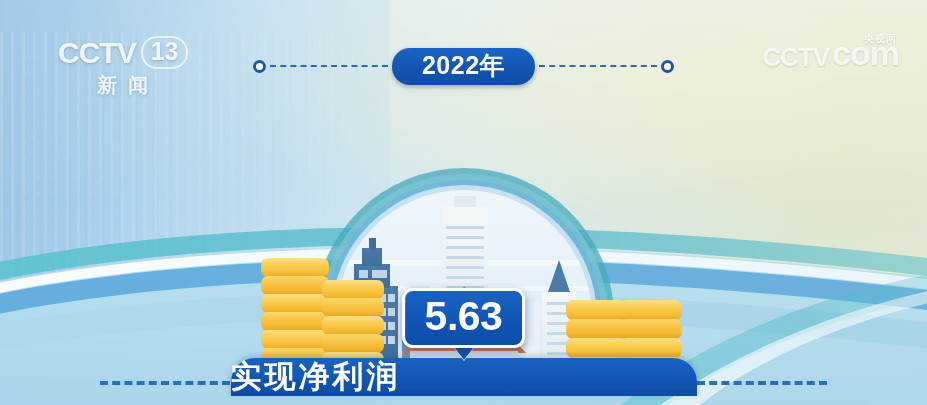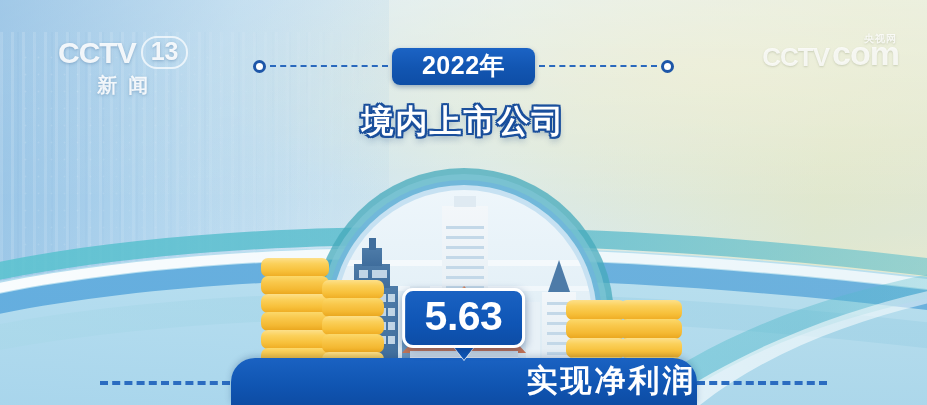--- a/index.html
+++ b/index.html
@@ -70,21 +70,21 @@
   .conn-dot{
     width:13px;height:13px;border-radius:50%;
     background:#ffffff;border:3.5px solid #1d56a8;flex:0 0 auto;
   }
   .conn-dash{
     width:118px;height:0;border-top:2.5px dashed #2a69bd;
     margin:0 4px;
   }
   .year-pill{
     background:linear-gradient(180deg,#1b63c4 0%,#1255b1 55%,#0e4ea6 100%);
-    color:#fff;border-radius:8px;
+    color:#fff;border-radius:18px;
     padding:5px 30px 7px;
     font-size:25px;font-weight:700;letter-spacing:.5px;
     line-height:1;
     box-shadow:0 2px 5px rgba(10,50,110,.35);
     white-space:nowrap;
   }
   .subtitle{
     position:absolute;left:0;top:100px;width:100%;
     text-align:center;
     font-size:32px;font-weight:700;color:#ffffff;
@@ -129,24 +129,24 @@
   
   .bottom-dash-l,.bottom-dash-r{
     position:absolute;top:381px;height:0;
     border-top:4px dashed #2b6cc0;
     z-index:30;
   }
   .bottom-dash-l{left:100px;width:130px;}
   .bottom-dash-r{right:100px;width:130px;}
   .bottom-banner{
     position:absolute;left:50%;transform:translateX(-50%);
-    top:358px;width:466px;height:47px;
+    top:358px;width:466px;height:38px;
     background:linear-gradient(180deg,#1a62c2 0%,#1055b2 58%,#0d4ca4 100%);
     border-radius:24px 24px 0 0;
-    display:flex;align-items:center;justify-content:flex-end;
+    display:flex;align-items:center;justify-content:flex-start;
     z-index:35;
     box-shadow:0 -2px 6px rgba(10,45,100,.22);
   }
   .bottom-text{
     color:#fff;font-size:31px;font-weight:700;letter-spacing:3px;
     line-height:1;padding-bottom:2px;
   }
 
   
   .cctv-logo{
@@ -407,21 +407,20 @@
       <span class="conn-dot"></span>
       <span class="conn-dash"></span>
     </div>
     <div class="year-pill">2022年</div>
     <div class="connector">
       <span class="conn-dash"></span>
       <span class="conn-dot"></span>
     </div>
   </div>
 
-  <div class="subtitle">境内上市公司</div>
 
   <div class="value-badge">
     <span class="value-num">5.63</span>
   </div>
   <div class="value-arrow"></div>
 
   <div class="bottom-dash-l"></div>
   <div class="bottom-dash-r"></div>
   <div class="bottom-banner">
     <span class="bottom-text">实现净利润</span>

